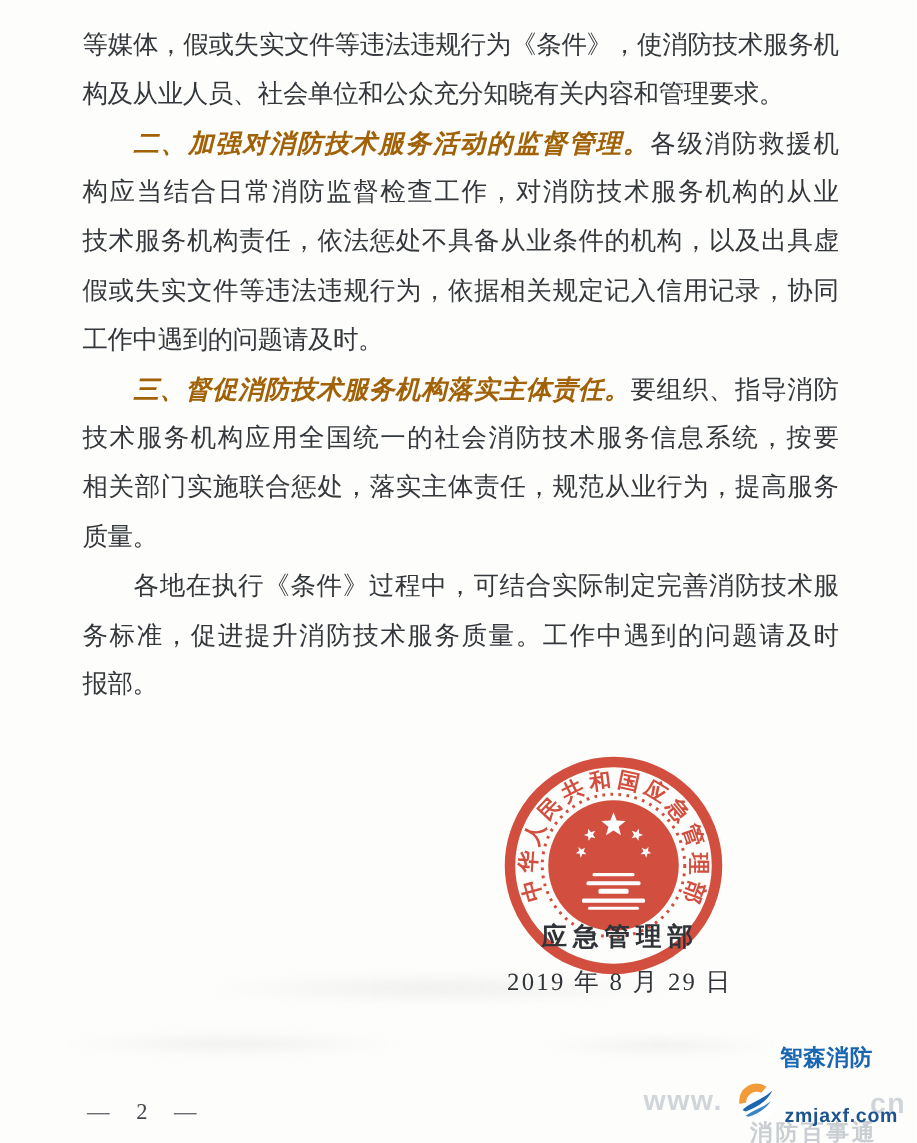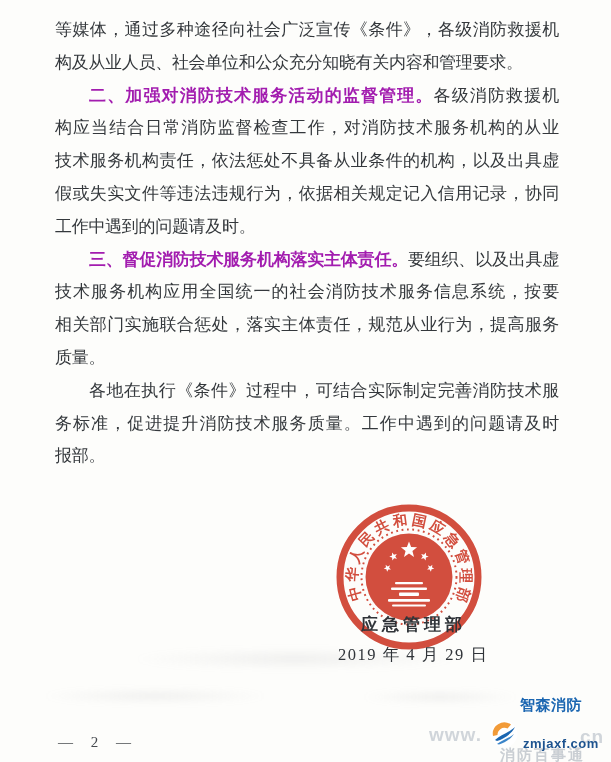--- a/index.html
+++ b/index.html
@@ -22,21 +22,21 @@
     font-size:17px;color:#34383c;letter-spacing:-0.3px;
   }
   .line{
     height:32.8px;line-height:32.8px;white-space:nowrap;
     text-align:justify;text-align-last:justify;
   }
   .line.end{text-align-last:left;}
   .line.indent{text-indent:34px;}
   .bh{
     font-family:"Liberation Sans","DejaVu Sans",sans-serif;
-    font-weight:700;color:#a21caf;
+    font-weight:700;color:#a16207;font-style:italic;
   }
 
   
   .seal{position:absolute;left:333px;top:501px;width:152px;height:152px;}
   .issuer{
     position:absolute;left:361px;top:613px;
     font-size:17px;font-weight:600;color:#303439;letter-spacing:4px;z-index:3;
   }
   .date{
     position:absolute;left:338px;top:644px;
@@ -74,28 +74,28 @@
 </head>
 <body>
 
 <div class="page">
 
   <div class="smudge s1"></div>
   <div class="smudge s2"></div>
   <div class="smudge s3"></div>
 
   <div class="doc">
-    <div class="line"><span>等媒体，通过多种途径向社会广泛宣传《条件》，各级消防救援机</span></div>
+    <div class="line"><span>等媒体，假或失实文件等违法违规行为《条件》，使消防技术服务机</span></div>
     <div class="line end"><span>构及从业人员、社会单位和公众充分知晓有关内容和管理要求。</span></div>
     <div class="line indent"><b class="bh">二、加强对消防技术服务活动的监督管理。</b><span>各级消防救援机</span></div>
     <div class="line"><span>构应当结合日常消防监督检查工作，对消防技术服务机构的从业</span></div>
     <div class="line"><span>技术服务机构责任，依法惩处不具备从业条件的机构，以及出具虚</span></div>
     <div class="line"><span>假或失实文件等违法违规行为，依据相关规定记入信用记录，协同</span></div>
     <div class="line end"><span>工作中遇到的问题请及时。</span></div>
-    <div class="line indent"><b class="bh">三、督促消防技术服务机构落实主体责任。</b><span>要组织、以及出具虚</span></div>
+    <div class="line indent"><b class="bh">三、督促消防技术服务机构落实主体责任。</b><span>要组织、指导消防</span></div>
     <div class="line"><span>技术服务机构应用全国统一的社会消防技术服务信息系统，按要</span></div>
     <div class="line"><span>相关部门实施联合惩处，落实主体责任，规范从业行为，提高服务</span></div>
     <div class="line end"><span>质量。</span></div>
     <div class="line indent"><span>各地在执行《条件》过程中，可结合实际制定完善消防技术服</span></div>
     <div class="line"><span>务标准，促进提升消防技术服务质量。工作中遇到的问题请及时</span></div>
     <div class="line end"><span>报部。</span></div>
   </div>
 
   <svg class="seal" viewBox="0 0 152 152">
     <defs>
@@ -118,21 +118,21 @@
         <rect x="62" y="81" width="28" height="2.2" rx="1" fill="#ffffff"></rect>
         <rect x="58" y="86.5" width="36" height="2.6" rx="1" fill="#ffffff"></rect>
         <rect x="66" y="91.5" width="20" height="3.4" rx="1" fill="#ffffff"></rect>
         <rect x="55" y="98" width="42" height="2.8" rx="1" fill="#ffffff"></rect>
         <rect x="59" y="103.5" width="34" height="2" rx="1" fill="#ffffff"></rect>
       </g>
     </g>
   </svg>
 
   <div class="issuer">应急管理部</div>
-  <div class="date">2019 年 4 月 29 日</div>
+  <div class="date">2019 年 8 月 29 日</div>
 
   <div class="pagenum">— 2 —</div>
 
   <div class="wm left">www.</div>
   <div class="wm right">cn</div>
 
   <svg class="brand-icon" viewBox="0 0 30 30">
     <circle cx="15" cy="15" r="13.4" fill="#ffffff"></circle>
     <path d="M4 17 A 11.5 11.5 0 0 1 22 5.5 L 18.5 9.5 A 7 7 0 0 0 8.5 16 Z" fill="#f29b38"></path>
     <path d="M6 21 C 11 16, 18 15, 26 8 C 22 16, 14 20, 8 22 Z" fill="#1b66b1"></path>

